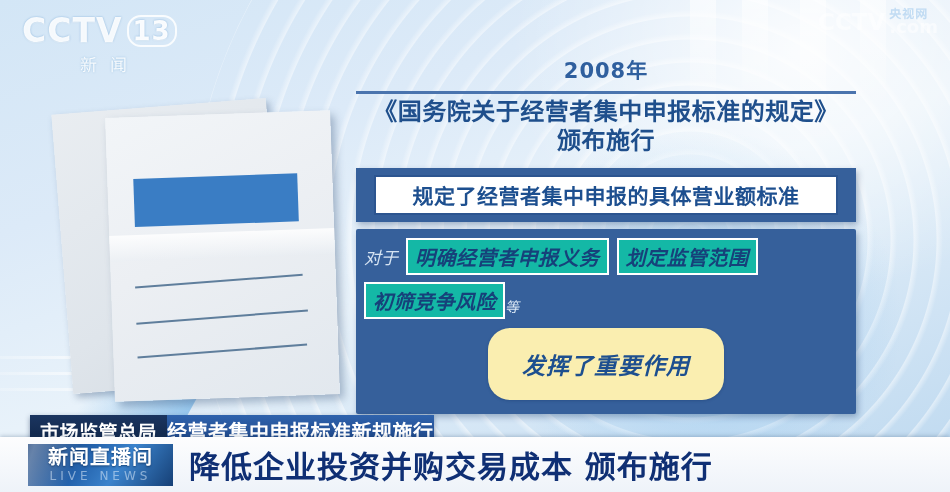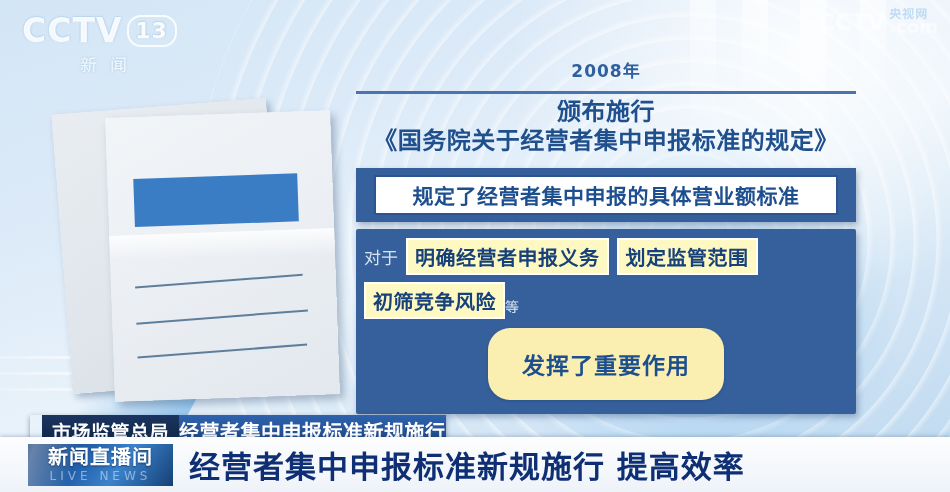--- a/index.html
+++ b/index.html
@@ -91,21 +91,21 @@
   }
   .logo-cctv .lg-13 {
     display: inline-flex;
     align-items: center;
     justify-content: center;
     min-width: 38px;
     height: 28px;
     padding: 0 4px;
     border: 2px solid rgba(255,255,255,.85);
     border-radius: 14px;
-    font-size: 22px;
+    font-size: 26px;
     color: rgba(255,255,255,0.95);
   }
   .logo-cctv .lg-sub {
     margin-top: 3px;
     font-size: 17px;
     letter-spacing: 13px;
     color: rgba(255,255,255,0.9);
     text-align: center;
     padding-left: 26px;
     text-shadow: 0 0 2px rgba(130,180,220,.8);
@@ -175,21 +175,21 @@
     height: 2px;
     background: #5f7e9c;
     transform: rotate(-2.4deg);
   }
 
   
   .panel { position: absolute; left: 356px; top: 56px; width: 500px; }
 
   .hdr-year {
     text-align: center;
-    font-size: 17px;
+    font-size: 21px;
     font-weight: bold;
     color: #2f5f9e;
     letter-spacing: 1px;
     line-height: 30px;
   }
   .hdr-rule {
     margin: 5px 0 4px 0;
     height: 3px;
     background: #4a74ae;
   }
@@ -221,20 +221,21 @@
     white-space: nowrap;
   }
 
   
   .card-two {
     margin-top: 7px;
     background: #36609b;
     padding: 9px 8px 14px 8px;
     box-shadow: 2px 3px 6px rgba(30,60,105,.35);
     border-radius: 2px;
+    font-style: italic;
   }
   .chip-row {
     display: flex;
     align-items: center;
     justify-content: flex-start;
     gap: 8px;
     margin-bottom: 7px;
   }
   .chip-row.row2 { justify-content: flex-start; gap: 0; margin-bottom: 9px; }
   .chip-lead {
@@ -249,21 +250,21 @@
     align-self: flex-end;
     padding-bottom: 3px;
     flex: none;
   }
   .chip {
     border: 2px solid #ffffff;
     padding: 2px 7px;
     font-size: 20px;
     font-weight: bold;
     color: #16417a;
-    background: #fef9c3;
+    background: #14b8a6;
     white-space: nowrap;
     letter-spacing: .5px;
   }
   .pill-wrap { display: flex; justify-content: center; }
   .pill {
     background: #faeeb0;
     border-radius: 22px;
     padding: 19px 34px;
     font-size: 23px;
     font-weight: bold;
@@ -283,21 +284,20 @@
     box-shadow: 0 2px 5px rgba(15,40,80,.45);
   }
   .ticker-agency {
     display: flex; align-items: center;
     padding: 12px 10px;
     background: linear-gradient(180deg, #1b3560, #0f2546);
     color: #ffffff;
     font-size: 19px;
     font-weight: bold;
     letter-spacing: .5px;
-    margin-left: 12px;
   }
   .ticker-topic {
     display: flex; align-items: center;
     padding: 0 0;
     background: linear-gradient(180deg, #2f63ad, #1d4383);
     color: #ffffff;
     font-size: 20px;
     font-weight: bold;
     letter-spacing: .5px;
   }
@@ -397,22 +397,22 @@
       <div class="doc-line" style="left:24px; top:166px; width:168px;"></div>
       <div class="doc-line" style="left:24px; top:202px; width:172px;"></div>
       <div class="doc-line" style="left:24px; top:236px; width:170px;"></div>
     </div>
   </div>
 
   <div class="panel">
 
     <div class="hdr-year">2008年</div>
     <div class="hdr-rule"></div>
+    <div class="hdr-title">《国务院关于经营者集中申报标准的规定》</div>
     <div class="hdr-title">颁布施行</div>
-    <div class="hdr-title">《国务院关于经营者集中申报标准的规定》</div>
 
     <div class="card-one">
       <div class="white-band">规定了经营者集中申报的具体营业额标准</div>
     </div>
 
     <div class="card-two">
       <div class="chip-row">
         <span class="chip-lead">对于</span>
         <span class="chip">明确经营者申报义务</span>
         <span class="chip">划定监管范围</span>
@@ -431,16 +431,16 @@
   <div class="ticker-row">
     <div class="ticker-agency">市场监管总局</div>
     <div class="ticker-topic">经营者集中申报标准新规施行</div>
   </div>
 
   <div class="headline-bar">
     <div class="brand-badge">
       <div class="bb-cn">新闻直播间</div>
       <div class="bb-en">LIVE NEWS</div>
     </div>
-    <div class="headline-text">经营者集中申报标准新规施行 提高效率</div>
+    <div class="headline-text">降低企业投资并购交易成本 颁布施行</div>
   </div>
 
 </div>
 
 </body></html>

